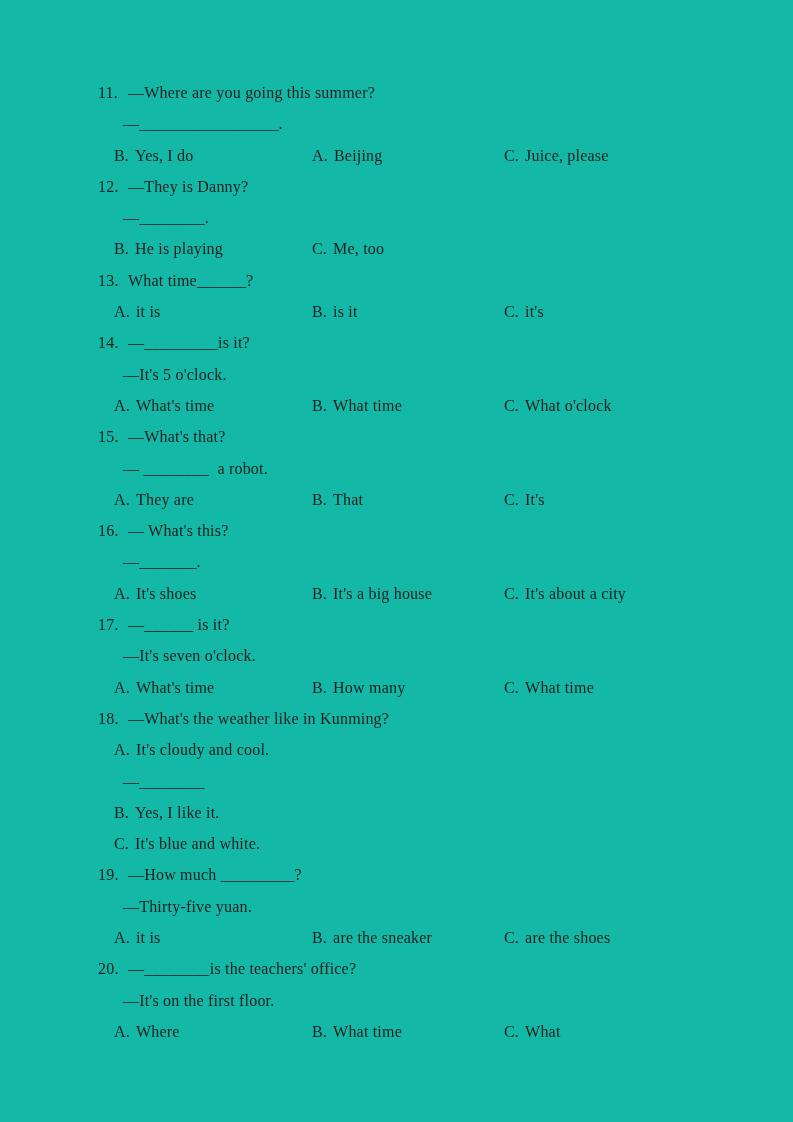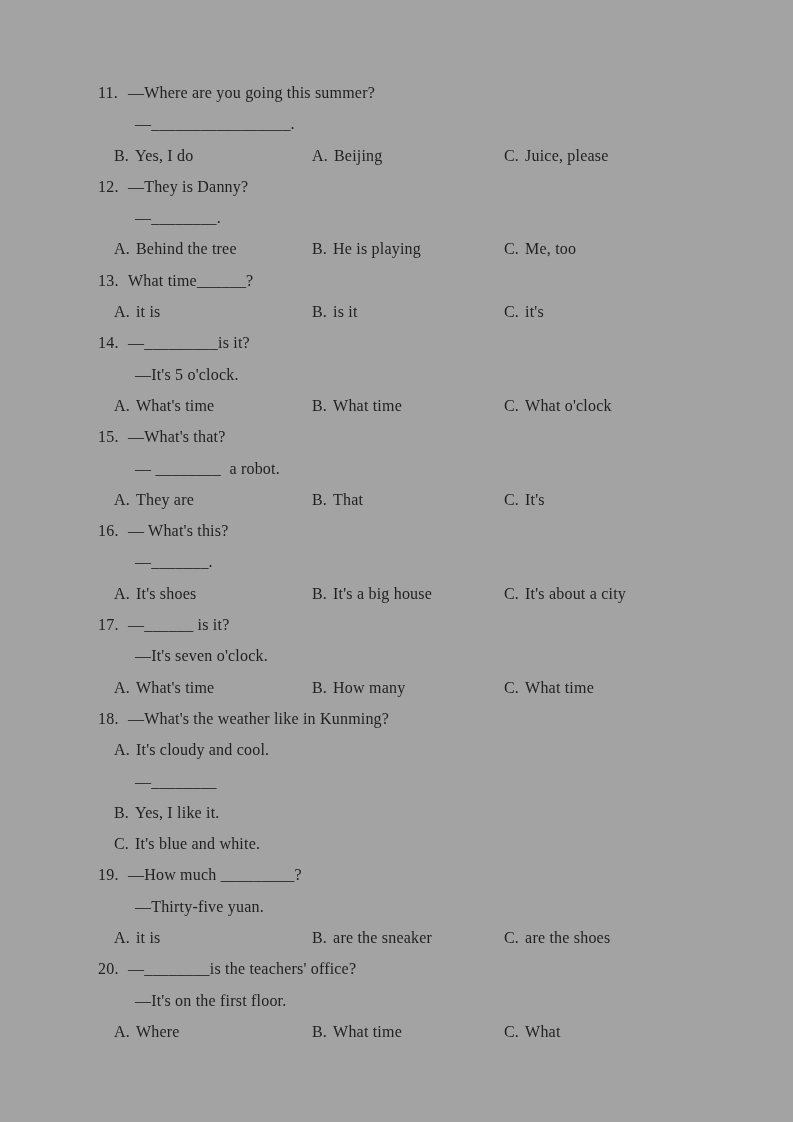--- a/index.html
+++ b/index.html
@@ -14,37 +14,36 @@
     font-family: "Liberation Serif", "DejaVu Serif", serif;
     font-size: 16px;
     color: #1f1f1f;
     letter-spacing: 0.2px;
   }
   .page {
     width: 793px;
     height: 1122px;
     box-sizing: border-box;
     padding-top: 77px;
-    background: #a3a3a3;
+    background: #14b8a6;
   }
   .line {
     height: 31.3px;
     line-height: 31.3px;
     white-space: pre;
   }
   .q-line {
     padding-left: 98px;
   }
   .q-number {
     display: inline-block;
     width: 30px;
   }
   .sub-line {
     padding-left: 123px;
-    margin-left: 12px;
   }
   .opts-row {
     display: flex;
     height: 31.3px;
     line-height: 31.3px;
     padding-left: 114px;
     white-space: pre;
   }
   .opts-row .opt:nth-child(1) { width: 198px; }
   .opts-row .opt:nth-child(2) { width: 192px; }
@@ -62,21 +61,21 @@
 <div class="page">
   <div id="question-list">
       <div class="question-block">
         <div class="line q-line"><span class="q-number">11.</span><span class="q-text">—Where are you going this summer?</span></div>
         <div class="line sub-line">—_________________.</div>
         <div class="opts-row"><span class="opt"><span class="opt-label">B.</span><span class="opt-text">Yes, I do</span></span><span class="opt"><span class="opt-label">A.</span><span class="opt-text">Beijing</span></span><span class="opt"><span class="opt-label">C.</span><span class="opt-text">Juice, please</span></span></div>
       </div>
       <div class="question-block">
         <div class="line q-line"><span class="q-number">12.</span><span class="q-text">—They is Danny?</span></div>
         <div class="line sub-line">—________.</div>
-        <div class="opts-row"><span class="opt"><span class="opt-label">A.</span><span class="opt-text">Behind the tree</span></span><span class="opt"><span class="opt-label">B.</span><span class="opt-text">He is playing</span></span><span class="opt"><span class="opt-label">C.</span><span class="opt-text">Me, too</span></span></div>
+        <div class="opts-row"><span class="opt"><span class="opt-label">B.</span><span class="opt-text">He is playing</span></span><span class="opt"><span class="opt-label">C.</span><span class="opt-text">Me, too</span></span></div>
       </div>
       <div class="question-block">
         <div class="line q-line"><span class="q-number">13.</span><span class="q-text">What time______?</span></div>
         <div class="opts-row"><span class="opt"><span class="opt-label">A.</span><span class="opt-text">it is</span></span><span class="opt"><span class="opt-label">B.</span><span class="opt-text">is it</span></span><span class="opt"><span class="opt-label">C.</span><span class="opt-text">it's</span></span></div>
       </div>
       <div class="question-block">
         <div class="line q-line"><span class="q-number">14.</span><span class="q-text">—_________is it?</span></div>
         <div class="line sub-line">—It's 5 o'clock.</div>
         <div class="opts-row"><span class="opt"><span class="opt-label">A.</span><span class="opt-text">What's time</span></span><span class="opt"><span class="opt-label">B.</span><span class="opt-text">What time</span></span><span class="opt"><span class="opt-label">C.</span><span class="opt-text">What o'clock</span></span></div>
       </div>

